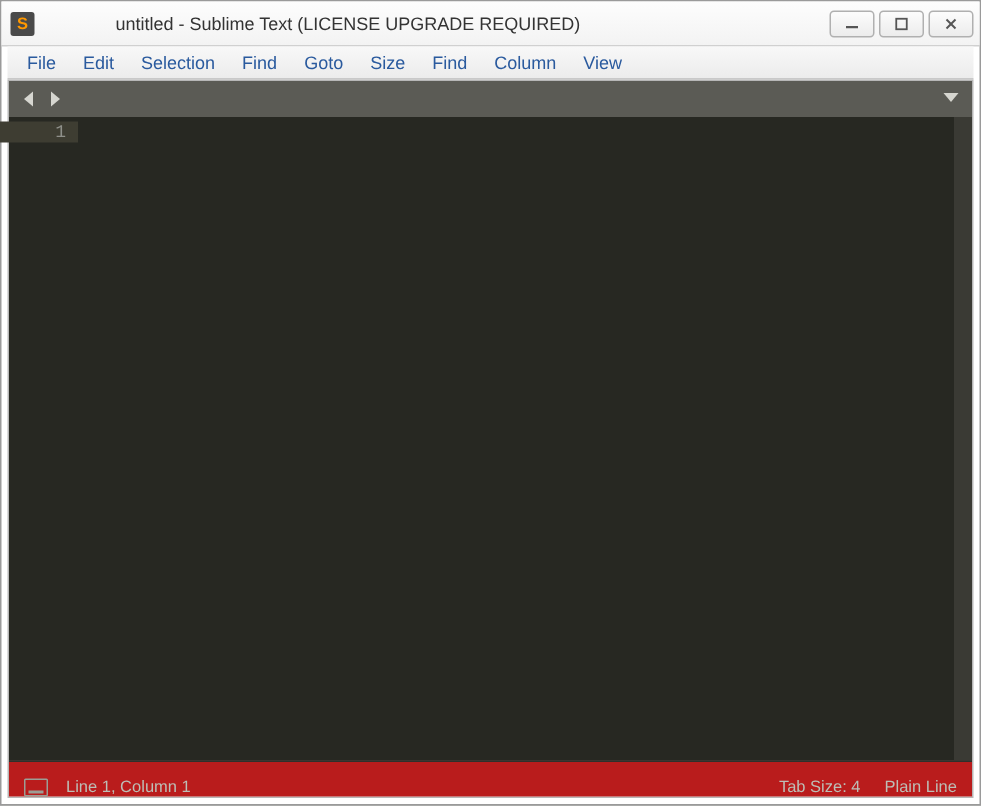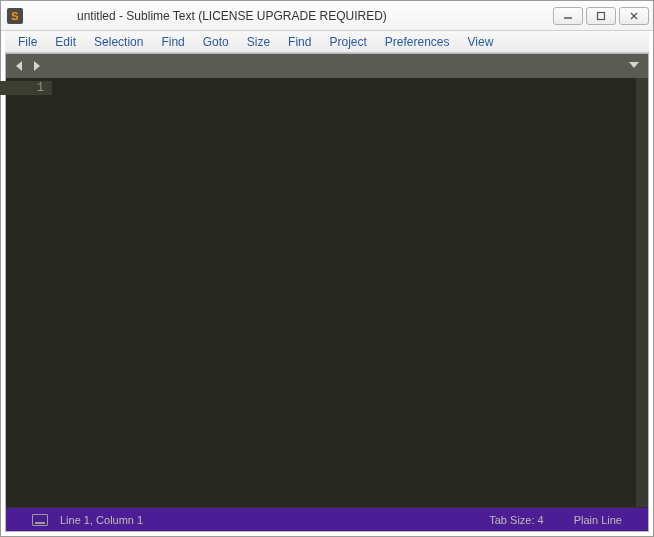--- a/index.html
+++ b/index.html
@@ -135,45 +135,45 @@
   .scrollbar-v {
     position: absolute;
     right: 0;
     top: 0;
     bottom: 0;
     width: 12px;
     background: #3a3a34;
   }
   .statusbar {
     height: 24px;
-    background: #4c1d95;
+    background: #b91c1c;
     border-top: 1px solid #2f302b;
     display: flex;
-    align-items: center;
+    align-items: flex-end;
     color: #bdbeb6;
     font-size: 11px;
-    padding: 0 26px;
+    padding: 0 10px;
   }
   .status-icon {
     width: 16px;
     height: 12px;
     border: 1px solid #9c9d95;
     border-radius: 1px;
     margin-right: 12px;
     position: relative;
   }
   .status-icon::after {
     content: "";
     position: absolute;
     left: 2px; right: 2px; bottom: 1px;
     height: 2px;
     background: #9c9d95;
   }
   .status-left { flex: 1; }
-  .status-seg { margin-left: 30px; }
+  .status-seg { margin-left: 16px; }
   .outer-side {
     padding: 0 4px 4px 4px;
     flex: 1;
     display: flex;
     flex-direction: column;
   }
   .inner-frame {
     border: 1px solid #b7b7b7;
     flex: 1;
     display: flex;
@@ -210,22 +210,21 @@
 
   <div class="outer-side">
     <div class="menubar">
       <div class="menu-item">File</div>
       <div class="menu-item">Edit</div>
       <div class="menu-item">Selection</div>
       <div class="menu-item">Find</div>
       <div class="menu-item">Goto</div>
       <div class="menu-item">Size</div>
       <div class="menu-item">Find</div>
-      <div class="menu-item">Project</div>
-      <div class="menu-item">Preferences</div>
+      <div class="menu-item">Column</div>
       <div class="menu-item">View</div>
     </div>
 
     <div class="inner-frame">
       <div class="tabbar">
         <div class="nav-arrow">
           <svg width="12" height="12" viewBox="0 0 12 12">
               <polygon points="8,1 2,6 8,11" fill="#d6d6d0"></polygon>
             </svg>
         </div>

